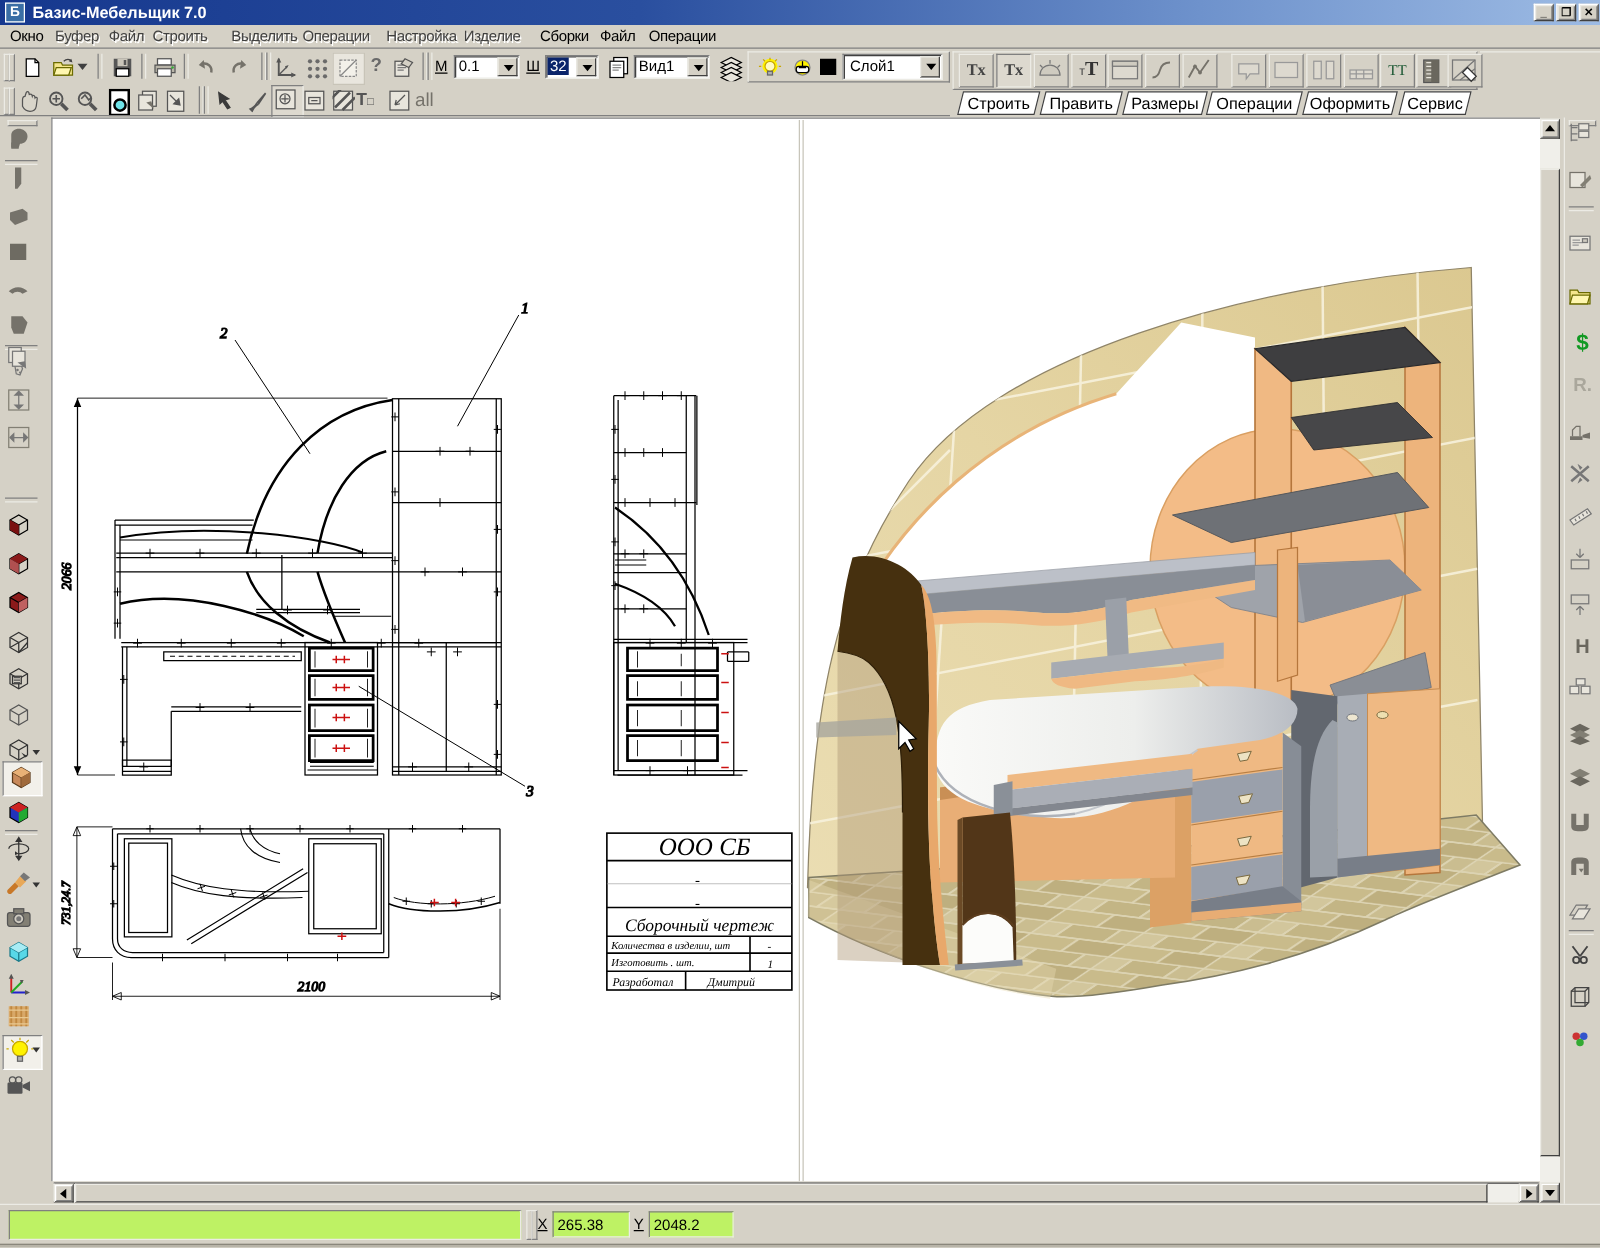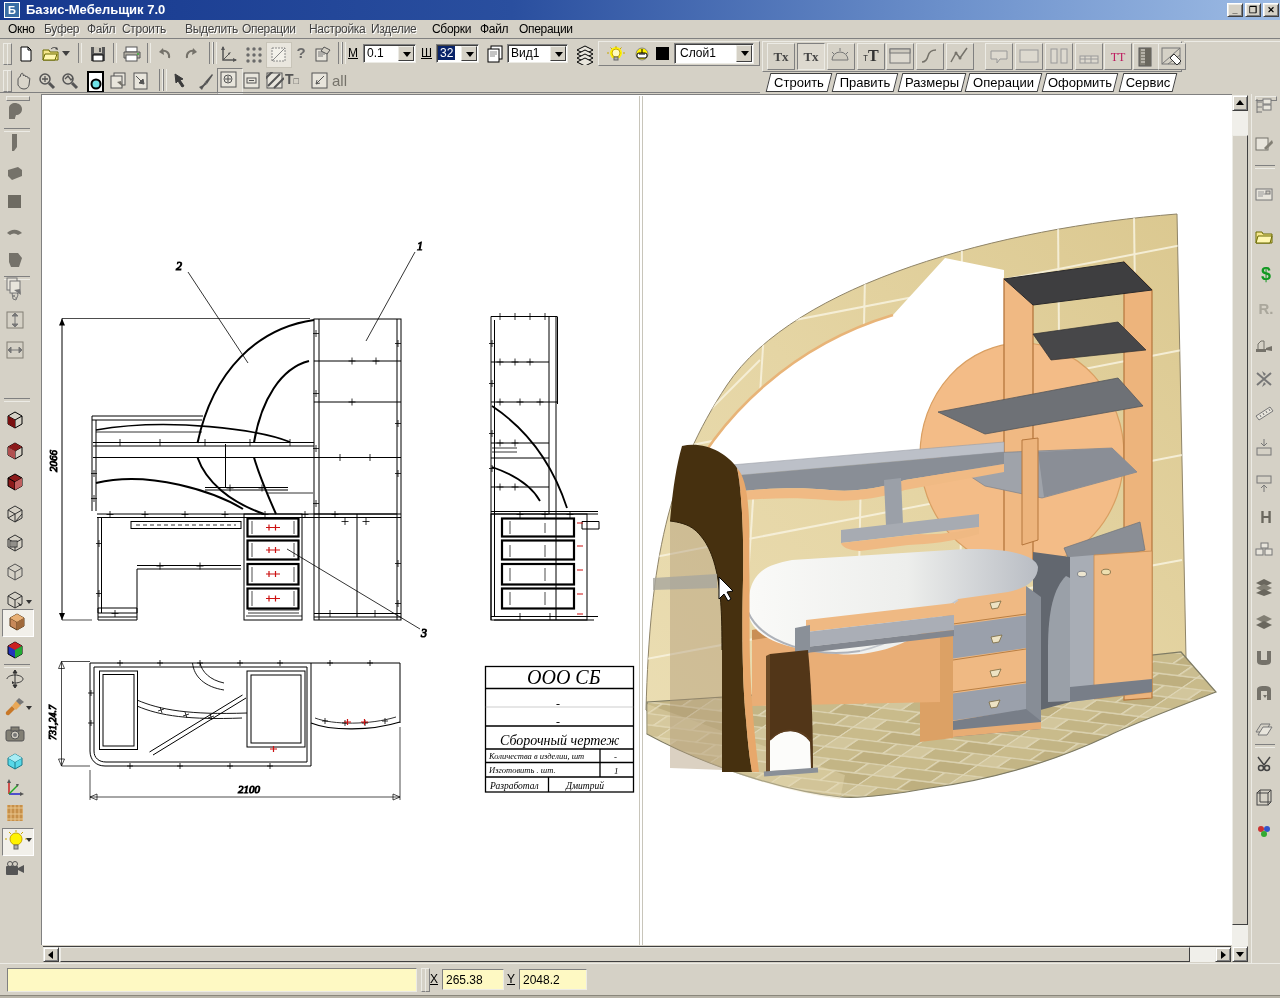--- a/index.html
+++ b/index.html
@@ -33,21 +33,21 @@
 .vbtn{position:absolute;left:4px;width:26px;height:26px;}
 .rbtn{position:absolute;left:2px;width:24px;height:24px;}
 
 #canvas{left:41px;top:94px;width:1191px;height:851px;background:#fff;border-top:1px solid #808080;border-left:1px solid #808080;box-sizing:border-box;}
 #vscroll{left:1232px;top:95px;width:16px;height:867px;background:#F0EFEA;}
 #hscroll{left:43px;top:946px;width:1188px;height:16px;background:#F0EFEA;border-top:1px solid #404040;box-sizing:border-box;}
 .sbtn{position:absolute;background:#D5D1C6;border:1px solid;border-color:#ECEBE5 #404040 #404040 #ECEBE5;box-shadow:inset 1px 1px 0 #fff, inset -1px -1px 0 #808080;box-sizing:border-box;}
 .thumb{position:absolute;background:#D5D1C6;border:1px solid;border-color:#ECEBE5 #404040 #404040 #ECEBE5;box-sizing:border-box;}
 .track{background-image:repeating-conic-gradient(#fff 0% 25%, #D9D6CC 0% 50%);background-size:2px 2px;}
 #statusbar{left:0;top:963px;width:1280px;height:35px;background:#D5D1C6;border-top:1px solid #ECEBE5;box-sizing:border-box;}
-.sfield{position:absolute;background:#fef9c3;border:1px solid;border-color:#808080 #ECEBE5 #ECEBE5 #808080;box-sizing:border-box;font-size:12px;line-height:20px;}
+.sfield{position:absolute;background:#bef264;border:1px solid;border-color:#808080 #ECEBE5 #ECEBE5 #808080;box-sizing:border-box;font-size:12px;line-height:20px;}
 </style>
 </head>
 <body>
 <div id="titlebar" class="abs"></div>
 <div id="titleicon" class="abs">Б</div>
 <div id="titletext" class="abs">Базис-Мебельщик 7.0</div>
 <div class="winbtn abs" style="left:1227px;">_</div>
 <div class="winbtn abs" style="left:1245px;">❐</div>
 <div class="winbtn abs" style="left:1263px;">✕</div>
 <div id="menubar" class="abs">
@@ -327,21 +327,21 @@
         <rect x="4" y="3" width="6" height="14" fill="#DDD9CF" stroke="#999"></rect>
         <rect x="14" y="3" width="6" height="14" fill="#DDD9CF" stroke="#999"></rect>
       </svg>
     </div>
   <div class="ribtn" style="left:315px;">
       <svg width="24" height="20">
         <rect x="3" y="10" width="18" height="7" fill="#DDD9CF" stroke="#999"></rect>
         <path d="M3 13h18M8 10v7M14 10v7" stroke="#999"></path>
       </svg>
     </div>
-  <div class="ribtn" style="left:344px;"><span style="font-family:'Liberation Serif',serif;font-size:12px;color:#be185d;">TT</span></div>
+  <div class="ribtn" style="left:344px;"><span style="font-family:'Liberation Serif',serif;font-size:12px;color:#14532d;">TT</span></div>
   <div class="ribtn" style="left:373px;">
       <svg width="22" height="22">
         <rect x="4" y="2" width="12" height="18" fill="#827F74" stroke="#555"></rect>
         <g stroke="#E8E5DC">
           <path d="M6 4h8M6 7h8M6 10h8M6 13h8M6 16h8"></path>
         </g>
         <rect x="10" y="2" width="6" height="18" fill="#6A675E"></rect>
       </svg>
     </div>
   <div class="ribtn" style="left:398px;">

